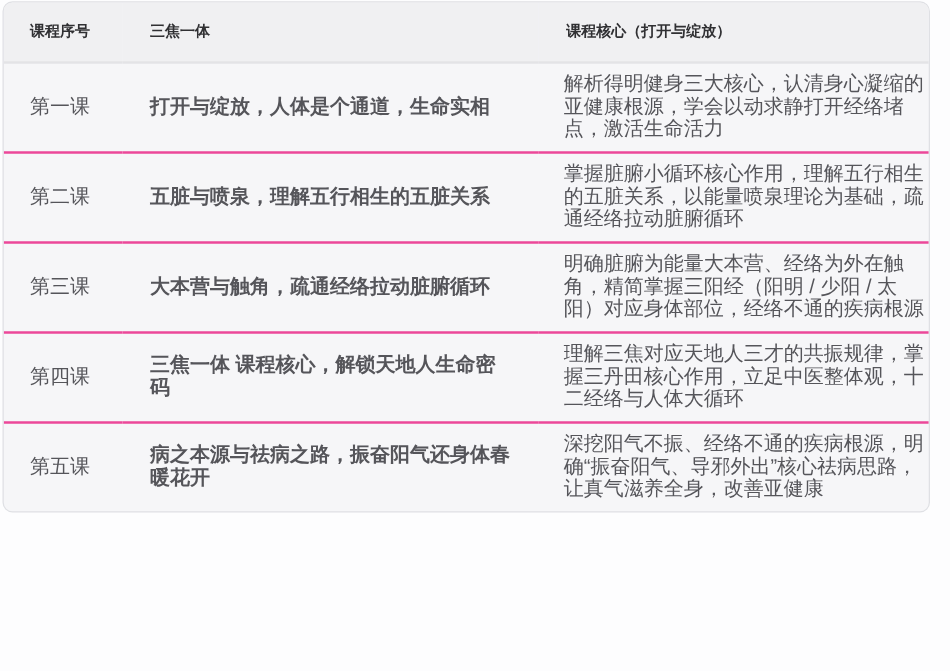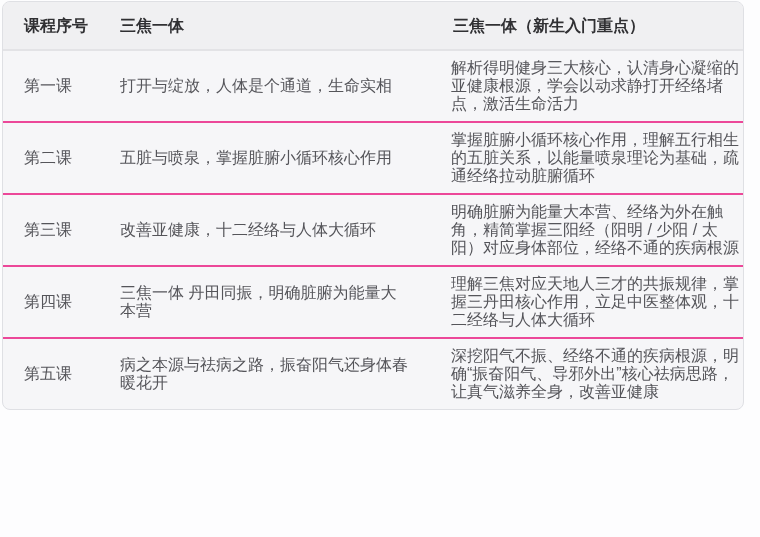--- a/index.html
+++ b/index.html
@@ -25,21 +25,21 @@
     border-collapse: collapse;
     table-layout: fixed;
   }
   col.c-no    { width: 95px; }
   col.c-title { width: 333px; }
   
 
   thead th {
     background: #f0f0f2;
     color: #303033;
-    font-size: 16px;
+    font-size: 12px;
     font-weight: bold;
     text-align: left;
     line-height: 27px;
     padding: 10px 6px 10px 22px;
     border-bottom: 2px solid #e3e3e6;
     white-space: nowrap;
   }
   thead th.h-no { padding-left: 21px; }
 
   tbody td {
@@ -47,59 +47,59 @@
     font-size: 16px;
     line-height: 18px;
     vertical-align: middle;
     padding: 8px 6px 8px 22px;
     word-break: normal;
     overflow-wrap: break-word;
   }
   tbody tr + tr td { border-top: 2px solid #ec4899; }
 
   td.cell-no    { padding-left: 21px; white-space: nowrap; }
-  td.cell-title { padding-right: 20px; }
+  td.cell-title { padding-right: 20px; font-weight: bold; }
   td.cell-core  { padding-left: 20px; padding-right: 2px; }
 </style>
 </head>
 <body>
 
 <div class="card">
   <table class="course-table">
     <colgroup>
       <col class="c-no">
       <col class="c-title">
       <col class="c-core">
     </colgroup>
     <thead>
       <tr>
         <th class="h-no">课程序号</th>
         <th>三焦一体</th>
-        <th>三焦一体（新生入门重点）</th>
+        <th>课程核心（打开与绽放）</th>
       </tr>
     </thead>
     <tbody>
       <tr>
         <td class="cell-no">第一课</td>
         <td class="cell-title">打开与绽放，人体是个通道，生命实相</td>
         <td class="cell-core">解析得明健身三大核心，认清身心凝缩的亚健康根源，学会以动求静打开经络堵点，激活生命活力</td>
       </tr>
       <tr>
         <td class="cell-no">第二课</td>
-        <td class="cell-title">五脏与喷泉，掌握脏腑小循环核心作用</td>
+        <td class="cell-title">五脏与喷泉，理解五行相生的五脏关系</td>
         <td class="cell-core">掌握脏腑小循环核心作用，理解五行相生的五脏关系，以能量喷泉理论为基础，疏通经络拉动脏腑循环</td>
       </tr>
       <tr>
         <td class="cell-no">第三课</td>
-        <td class="cell-title">改善亚健康，十二经络与人体大循环</td>
+        <td class="cell-title">大本营与触角，疏通经络拉动脏腑循环</td>
         <td class="cell-core">明确脏腑为能量大本营、经络为外在触角，精简掌握三阳经（阳明 / 少阳 / 太阳）对应身体部位，经络不通的疾病根源</td>
       </tr>
       <tr>
         <td class="cell-no">第四课</td>
-        <td class="cell-title">三焦一体 丹田同振，明确脏腑为能量大本营</td>
+        <td class="cell-title">三焦一体 课程核心，解锁天地人生命密码</td>
         <td class="cell-core">理解三焦对应天地人三才的共振规律，掌握三丹田核心作用，立足中医整体观，十二经络与人体大循环</td>
       </tr>
       <tr>
         <td class="cell-no">第五课</td>
         <td class="cell-title">病之本源与祛病之路，振奋阳气还身体春暖花开</td>
         <td class="cell-core">深挖阳气不振、经络不通的疾病根源，明确“振奋阳气、导邪外出”核心祛病思路，让真气滋养全身，改善亚健康</td>
       </tr>
     </tbody>
   </table>
 </div>

